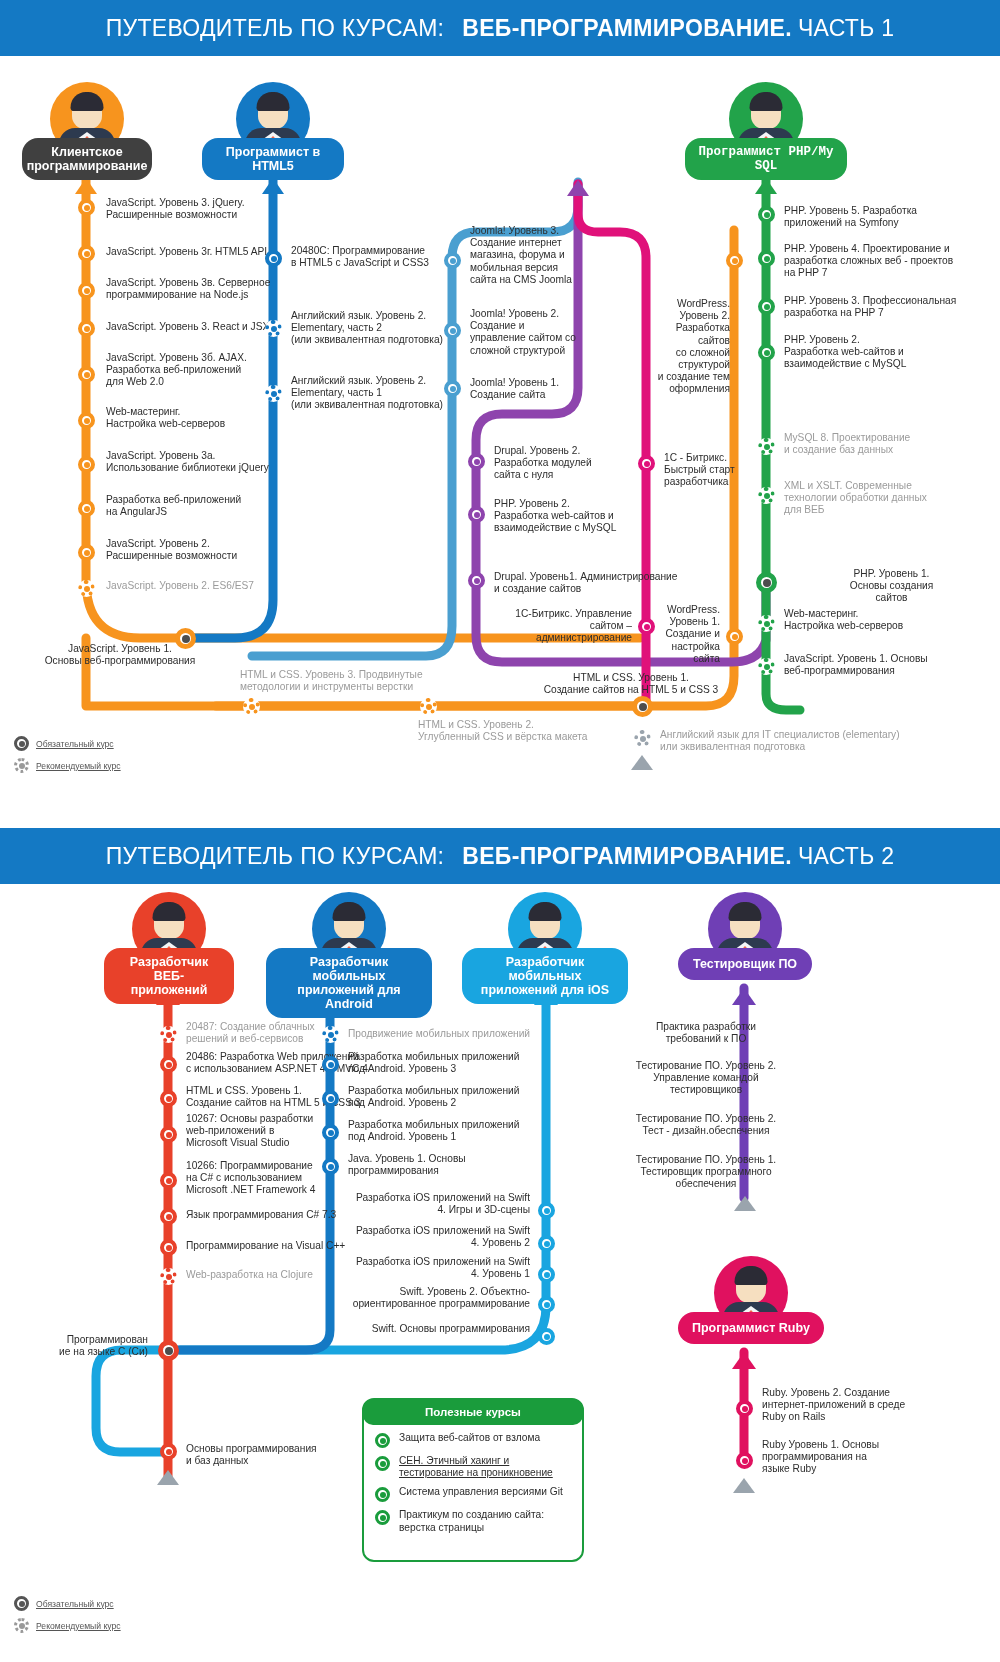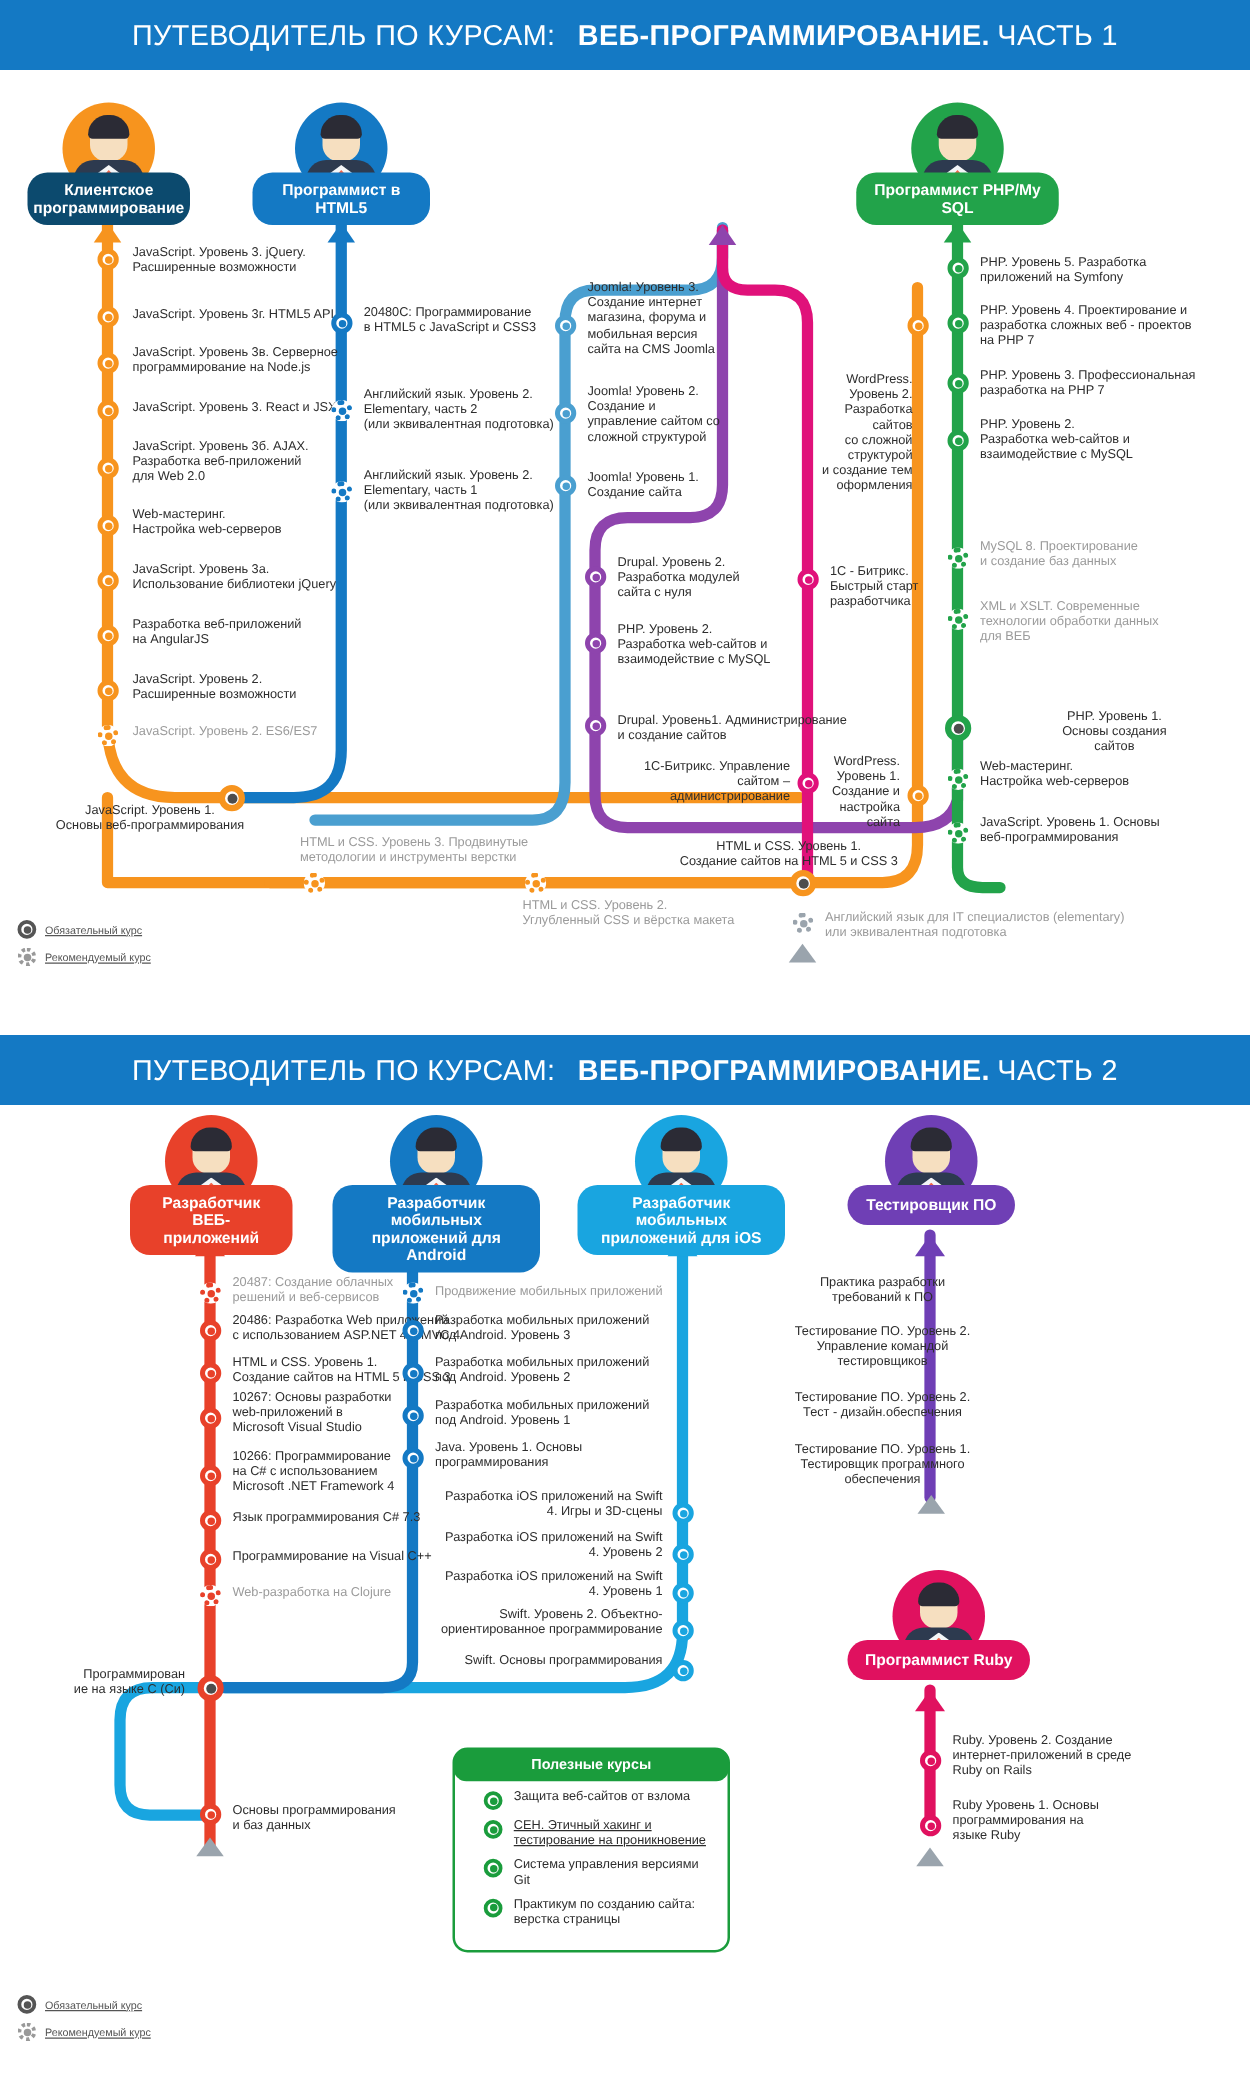--- a/index.html
+++ b/index.html
@@ -100,21 +100,21 @@
   .card {
     position:absolute; background:#ffffff; border:2px solid #1a9c3c;
     border-radius:12px;
   }
   .card .cap {
     background:#1a9c3c; color:#fff; border-radius:10px;
     font-size:11.5px; font-weight:bold; text-align:center; padding:7px 0;
     margin:-1px -1px 0 -1px;
   }
   .card .item {
-    display:flex; align-items:flex-start; gap:9px; padding:7px 10px 0 23px;
+    display:flex; align-items:flex-start; gap:9px; padding:7px 10px 0 11px;
     font-size:10.2px; line-height:12.2px; color:#2d2d2d;
   }
   .card .item .mk { position:relative; width:15px; height:15px; flex:0 0 15px; margin-top:1px; }
 
   .tri { position:absolute; width:0; height:0;
          border-left:11px solid transparent; border-right:11px solid transparent;
          border-bottom:15px solid #9aa4ad; }
 </style>
 </head>
 <body>
@@ -162,34 +162,34 @@
   </svg>
 
   <div class="role" style="left:22px; top:82px; width:130px;">
     <div class="av" style="background:#f7941e">
       <div class="head"></div>
         <div class="hair"></div>
         <div class="body"></div>
         <div class="shirt"></div>
         <div class="tie"></div>
     </div>
-    <div class="pill" style="background: #0c4a6e; white-space: pre-line;">Клиентское
+    <div class="pill" style="background: #404040; white-space: pre-line;">Клиентское
 программирование</div>
   </div>
   <div class="role" style="left:202px; top:82px; width:142px;">
     <div class="av" style="background:#1479c4">
       <div class="head"></div>
         <div class="hair"></div>
         <div class="body"></div>
         <div class="shirt"></div>
         <div class="tie"></div>
     </div>
     <div class="pill" style="background:#1479c4">Программист в  HTML5</div>
   </div>
-  <div class="role" style="left:685px; top:82px; width:162px;">
+  <div class="role" style="left:685px; top:82px; width:162px;font-family:Liberation Mono, monospace;">
     <div class="av" style="background:#22a34a">
       <div class="head"></div>
         <div class="hair"></div>
         <div class="body"></div>
         <div class="shirt"></div>
         <div class="tie"></div>
     </div>
     <div class="pill" style="background:#22a34a">Программист PHP/My SQL</div>
   </div>
 

